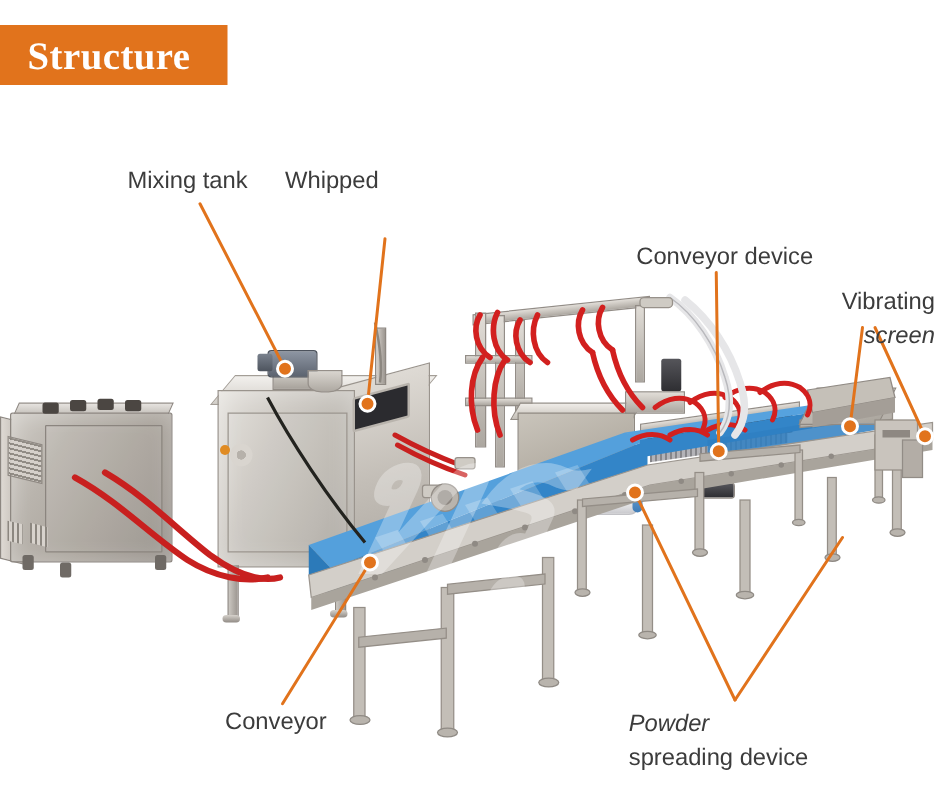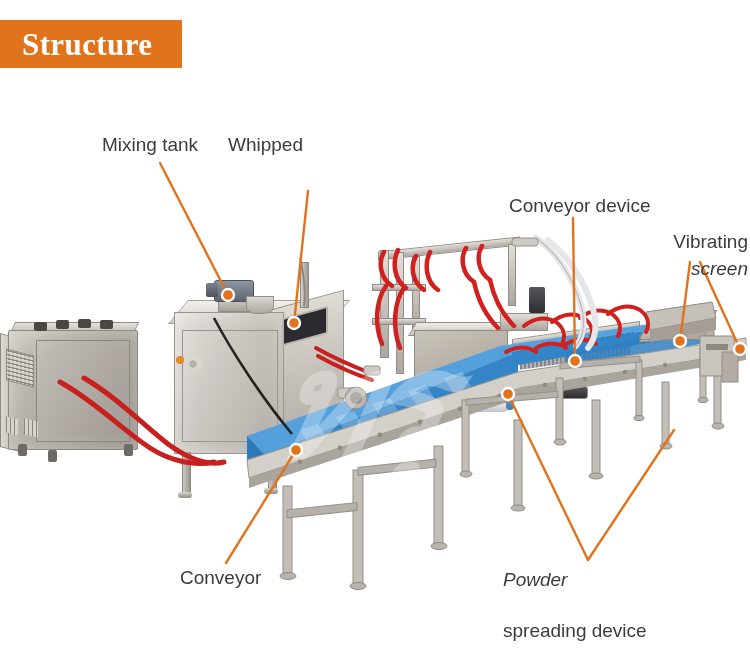--- a/index.html
+++ b/index.html
@@ -368,15 +368,15 @@
   <div class="lbl ctr" style="left:228px;top:131px;width:152px;">Whipped</div>
 
   <div class="lbl" style="left:509px;top:192px;width:170px;">Conveyor device</div>
 
   <div class="lbl rgt" style="left:642px;top:228px;width:106px;">Vibrating</div>
   <div class="lbl rgt" style="left:642px;top:255px;width:106px;font-style:italic;">screen</div>
 
   <div class="lbl" style="left:180px;top:564px;width:130px;">Conveyor</div>
 
   <div class="lbl ctr" style="left:503px;top:566px;width:170px;font-style:italic;">Powder</div>
-  <div class="lbl ctr" style="left:503px;top:593px;width:170px;margin-top:24px;">spreading device</div>
+  <div class="lbl ctr" style="left:503px;top:593px;width:170px;">spreading device</div>
 
 </div>
 
 </body></html>

